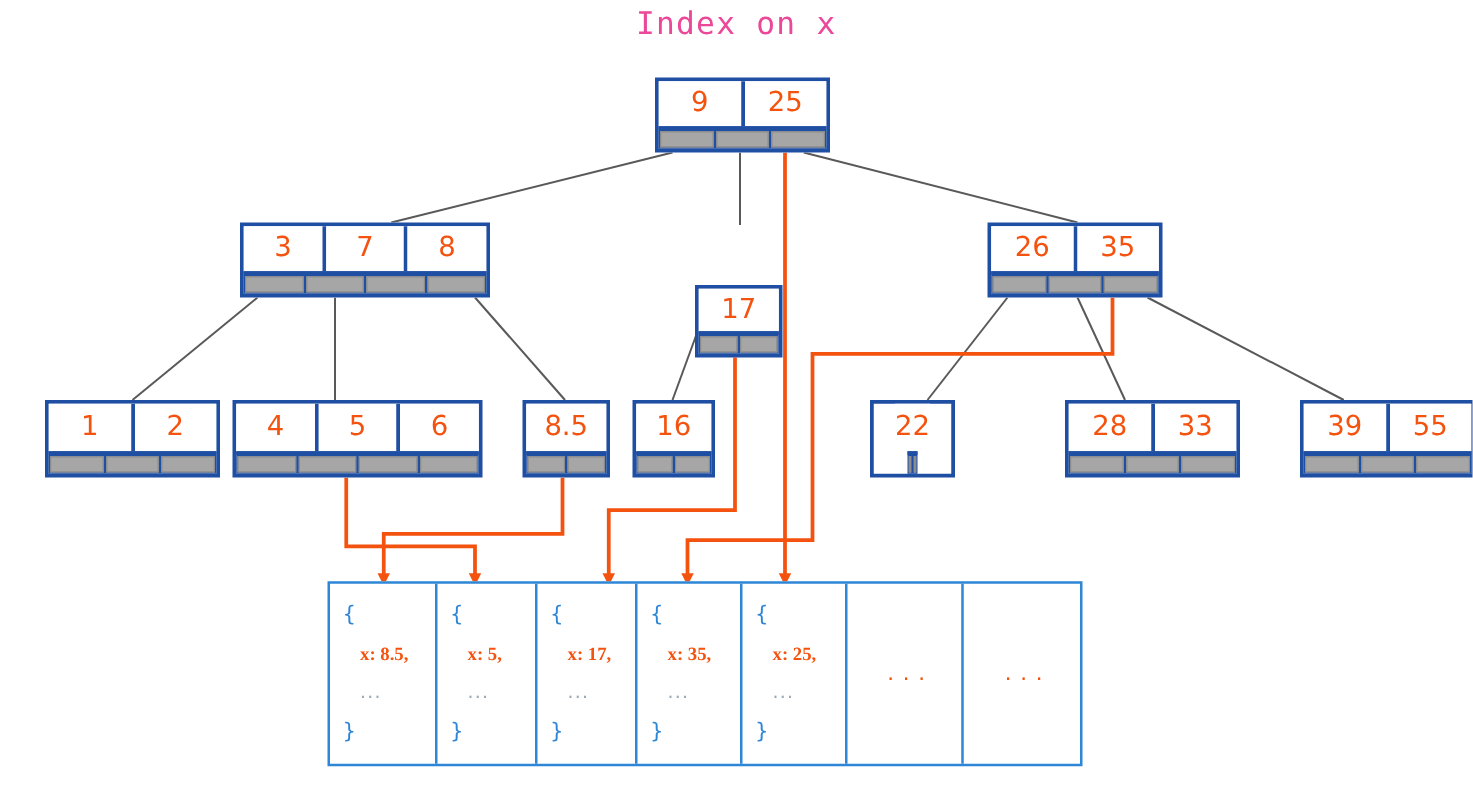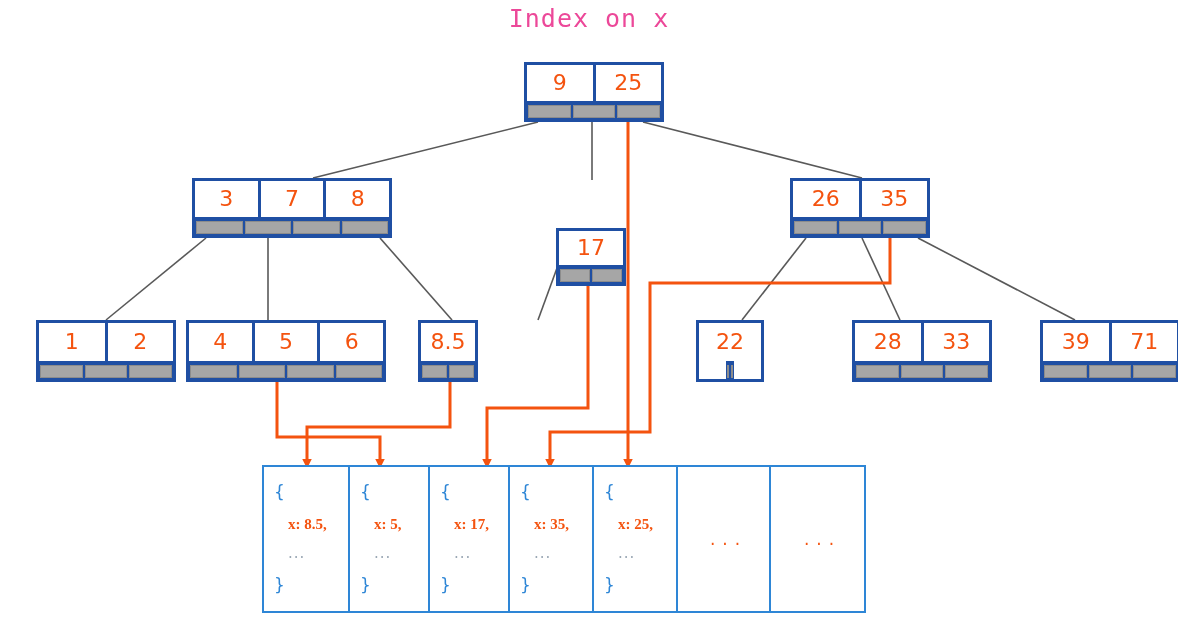--- a/index.html
+++ b/index.html
@@ -246,30 +246,39 @@
       <div class="key-cell">6</div>
     </div>
     <div class="node-ptrs">
       <div class="ptr-cell"></div>
       <div class="ptr-cell"></div>
       <div class="ptr-cell"></div>
       <div class="ptr-cell"></div>
     </div>
   </div>
 
-  <div class="node" style="left:418px; top:320px; width:60px; height:62px;justify-content:space-between;">
+  <div class="node" style="left:418px; top:320px; width:70px; height:62px;justify-content:space-between;">
     <div class="node-keys">
       <div class="key-cell">8.5</div>
     </div>
     <div class="node-ptrs">
       <div class="ptr-cell"></div>
       <div class="ptr-cell"></div>
     </div>
   </div>
 
+  <div class="node" style="left:506px; top:320px; width:66px; height:62px;">
+    <div class="node-keys">
+      <div class="key-cell">16</div>
+    </div>
+    <div class="node-ptrs">
+      <div class="ptr-cell"></div>
+      <div class="ptr-cell"></div>
+    </div>
+  </div>
 
   <div class="node" style="left:696px; top:320px; width:68px; height:62px;align-items:center;">
     <div class="node-keys">
       <div class="key-cell">22</div>
     </div>
     <div class="node-ptrs">
       <div class="ptr-cell"></div>
       <div class="ptr-cell"></div>
     </div>
   </div>
@@ -282,21 +291,21 @@
     <div class="node-ptrs">
       <div class="ptr-cell"></div>
       <div class="ptr-cell"></div>
       <div class="ptr-cell"></div>
     </div>
   </div>
 
   <div class="node" style="left:1022px; top:320px; width:140px; height:62px;margin-left:18px;">
     <div class="node-keys">
       <div class="key-cell">39</div>
-      <div class="key-cell">71</div>
+      <div class="key-cell">55</div>
     </div>
     <div class="node-ptrs">
       <div class="ptr-cell"></div>
       <div class="ptr-cell"></div>
       <div class="ptr-cell"></div>
     </div>
   </div>
 
   <div class="doc-row" style="left:262px; top:465px; width:604px; height:148px;">
     <div class="doc-cell" style="width:86px;">

